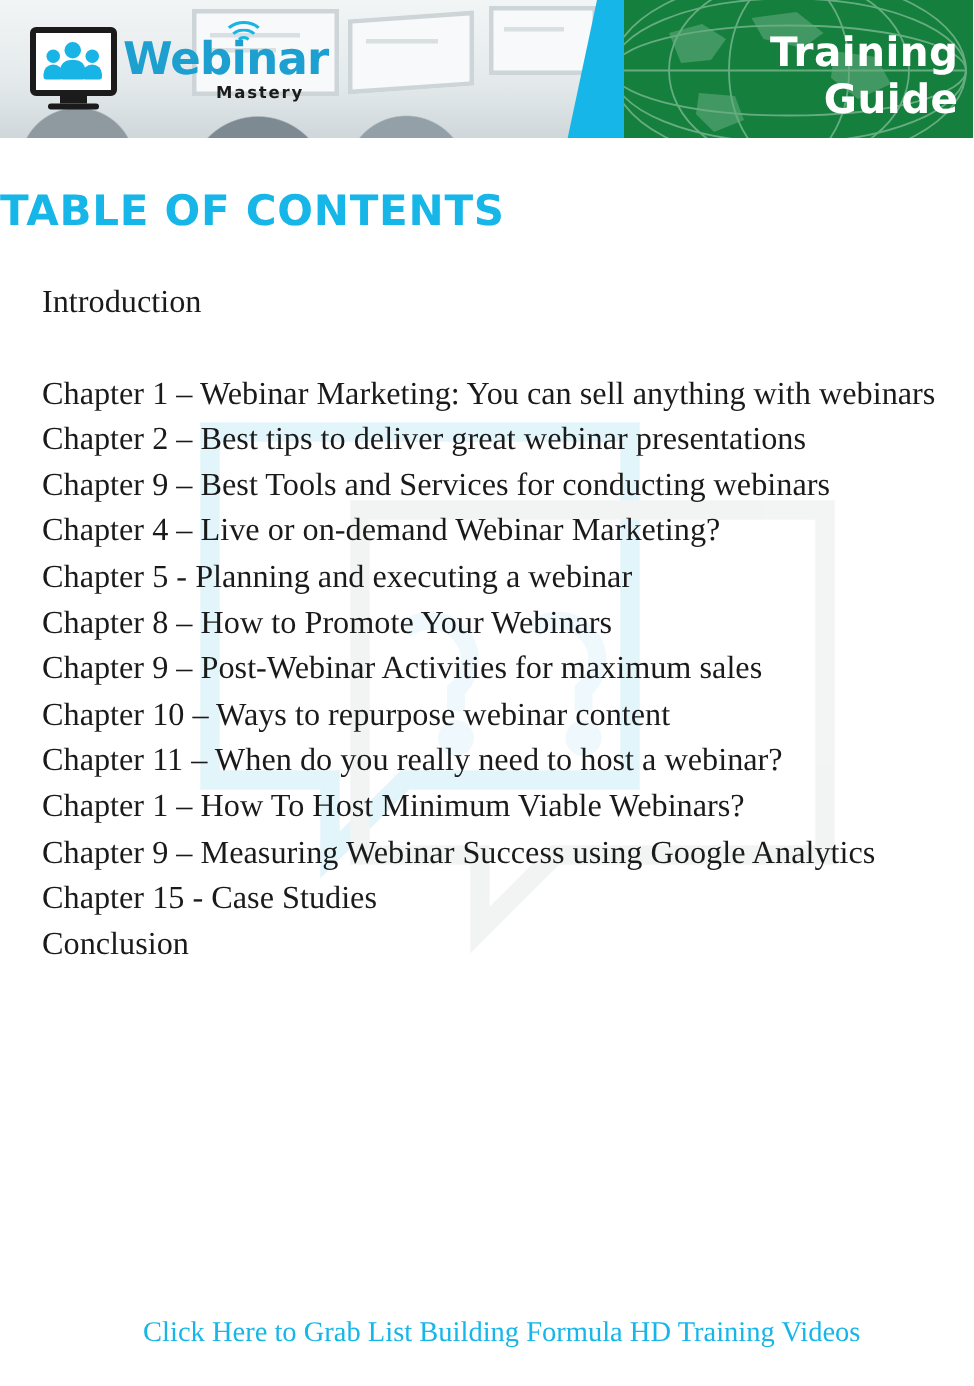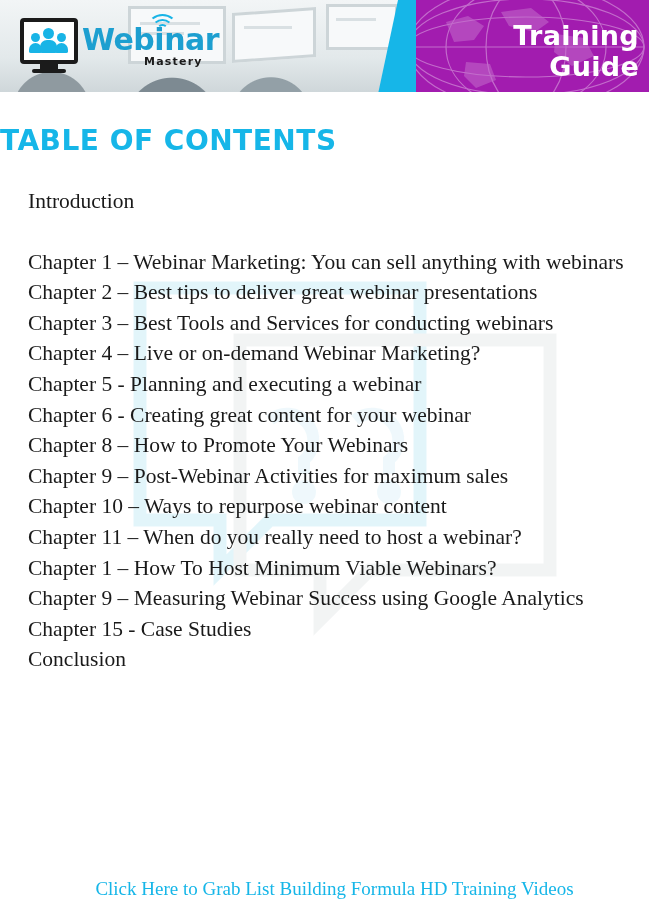--- a/index.html
+++ b/index.html
@@ -55,21 +55,21 @@
   .hp-line {
     position: absolute;
     height: 3px;
     background: #d9e0e3;
   }
   .header-teal {
     position: absolute;
     left: 416px; top: 0;
     width: 233px;
     height: 92px;
-    background: #a21caf;
+    background: #15803d;
     overflow: hidden;
   }
   .header-teal .globe {
     position: absolute;
     left: -10px; top: -18px;
     width: 250px; height: 130px;
     opacity: 0.35;
   }
   .header-teal .title {
     position: absolute;
@@ -289,24 +289,23 @@
       <path d="M235 150 a26 26 0 1 1 34 40 v14"></path>
       <circle cx="269" cy="222" r="6"></circle>
     </g>
   </svg>
 
   <div class="toc">
     <div class="toc-line">Introduction</div>
     <div class="toc-gap"></div>
     <div class="toc-line">Chapter 1 – Webinar Marketing: You can sell anything with webinars</div>
     <div class="toc-line">Chapter 2 – Best tips to deliver great webinar presentations</div>
-    <div class="toc-line">Chapter 3 – Best Tools and Services for conducting webinars</div>
+    <div class="toc-line">Chapter 9 – Best Tools and Services for conducting webinars</div>
     <div class="toc-line">Chapter 4 – Live or on-demand Webinar Marketing?</div>
     <div class="toc-line">Chapter 5 - Planning and executing a webinar</div>
-    <div class="toc-line">Chapter 6 - Creating great content for your webinar</div>
     <div class="toc-line">Chapter 8 – How to Promote Your Webinars</div>
     <div class="toc-line">Chapter 9 – Post-Webinar Activities for maximum sales</div>
     <div class="toc-line">Chapter 10 – Ways to repurpose webinar content</div>
     <div class="toc-line">Chapter 11 – When do you really need to host a webinar?</div>
     <div class="toc-line">Chapter 1 – How To Host Minimum Viable Webinars?</div>
     <div class="toc-line">Chapter 9 – Measuring Webinar Success using Google Analytics</div>
     <div class="toc-line">Chapter 15 - Case Studies</div>
     <div class="toc-line">Conclusion</div>
   </div>
 

